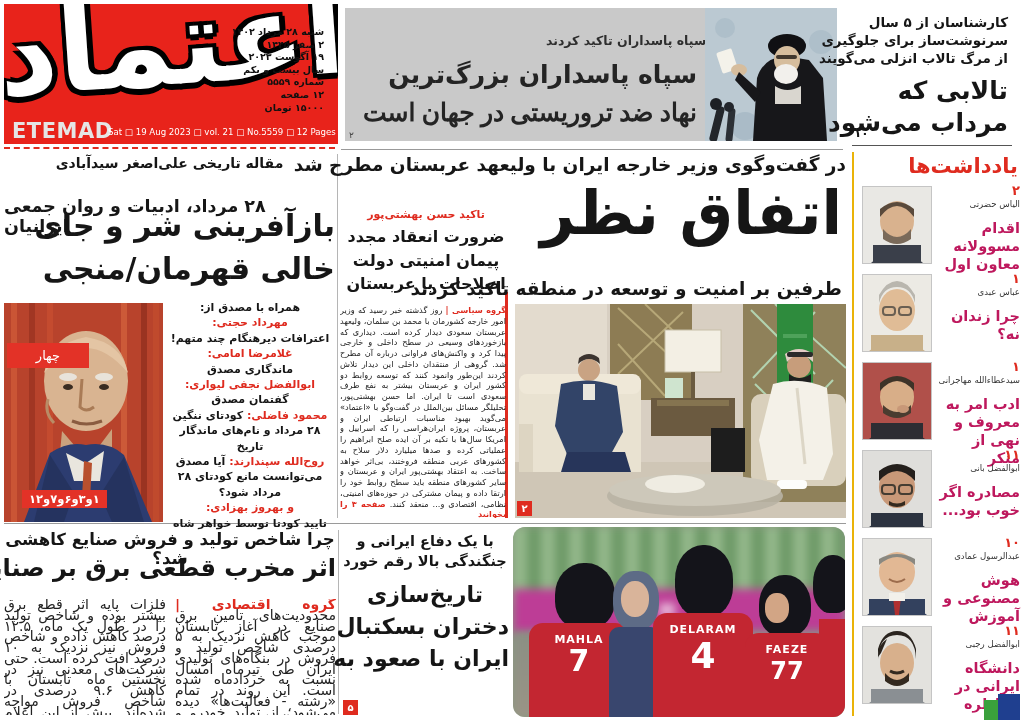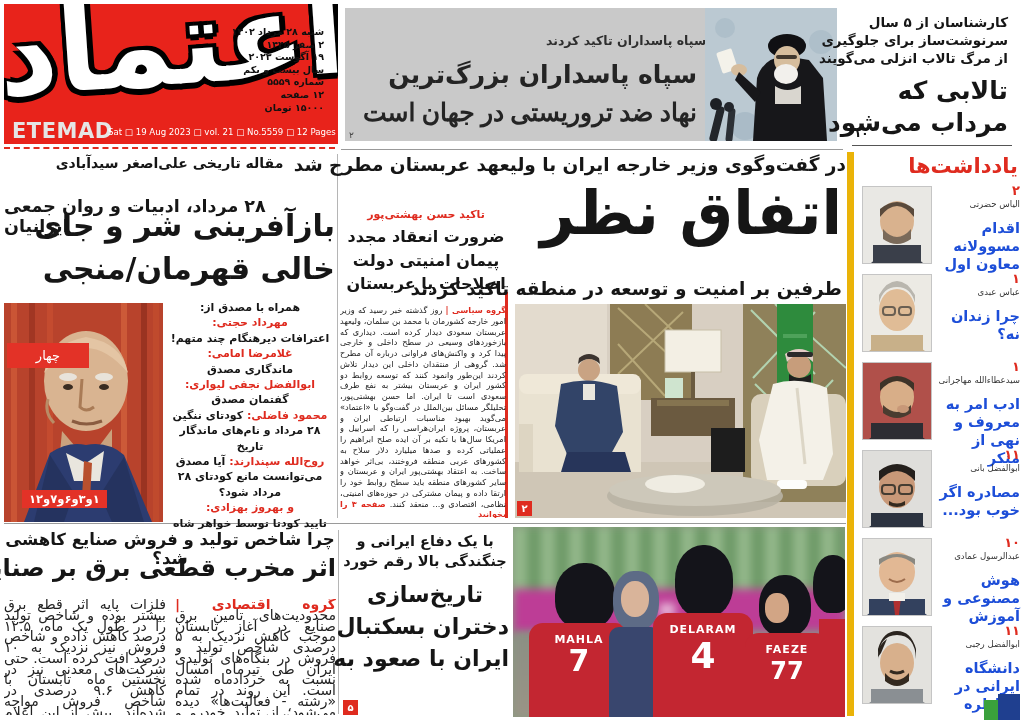--- a/index.html
+++ b/index.html
@@ -64,35 +64,35 @@
   #economy{left:4px;top:527px;width:332px;height:190px;}
   .ec-k{top:3px;width:100%;text-align:center;font-size:16.5px;font-weight:bold;}
   .ec-h{top:27px;width:100%;text-align:center;font-size:24px;font-weight:bold;white-space:nowrap;}
   .ec-col{top:72px;height:116px;font-size:14px;line-height:10.75px;text-align:justify;color:#222;overflow:hidden;}
   .ec-r{right:0;width:161px;}
   .ec-l{left:0;width:162px;}
   
   #bball{left:341px;top:527px;width:168px;height:192px;}
   .bb-k{top:5px;width:100%;text-align:center;font-size:14.5px;font-weight:bold;line-height:20px;}
   .bb-h{width:100%;text-align:center;font-size:22px;font-weight:bold;line-height:31px;white-space:nowrap;}
-  #bbphoto{left:513px;top:527px;width:332px;height:190px;overflow:hidden;direction:ltr;background:#8a9a82;}
+  #bbphoto{left:513px;top:527px;width:332px;height:190px;overflow:hidden;direction:ltr;background:#8a9a82;border-radius:12px;}
   .blur{position:absolute;filter:blur(4px);}
   .hijab{position:absolute;background:#14141a;border-radius:48% 48% 42% 42%;}
   .jersey{position:absolute;background:#c32631;border-radius:14px 14px 0 0;color:#fff;text-align:center;}
   .jname{font-size:11px;font-weight:bold;letter-spacing:1px;margin-top:10px;}
   .jnum{font-size:30px;font-weight:bold;line-height:30px;}
   
-  #notes{right:4px;top:152px;width:166px;height:564px;border-left:7px solid #eab308;}
+  #notes{right:4px;top:152px;width:166px;height:564px;border-left:2px solid #eab308;}
   .nt-title{font-size:21px;font-weight:bold;color:#df2b1f;text-align:right;padding:2px 2px 6px 0;}
   .nt-item{position:relative;height:88px;}
   .nt-photo{position:absolute;left:8px;top:2px;width:68px;height:76px;border:1px solid #c5c5c5;background:#e9e8e4;}
   .nt-txt{position:absolute;right:0;left:82px;top:0;text-align:right;padding-left:2px;}
   .nt-page{color:#df2b1f;font-size:13px;font-weight:bold;line-height:14px;}
   .nt-auth{font-size:8.6px;color:#333;margin:1px 0 10px;}
-  .nt-t{font-size:14.5px;font-weight:bold;line-height:18px;color:#1d4ed8;}
+  .nt-t{font-size:14.5px;font-weight:bold;line-height:18px;color:#be185d;}
   .corner-g{right:26px;bottom:0;width:14px;height:20px;background:#3aa13c;}
   .corner-b{right:4px;bottom:0;width:22px;height:26px;background:#1f3f8f;}
 </style>
 </head>
 <body>
 
 <div id="page">
 
   <div id="masthead" class="abs">
     <div class="abs calli">اعتماد</div>

